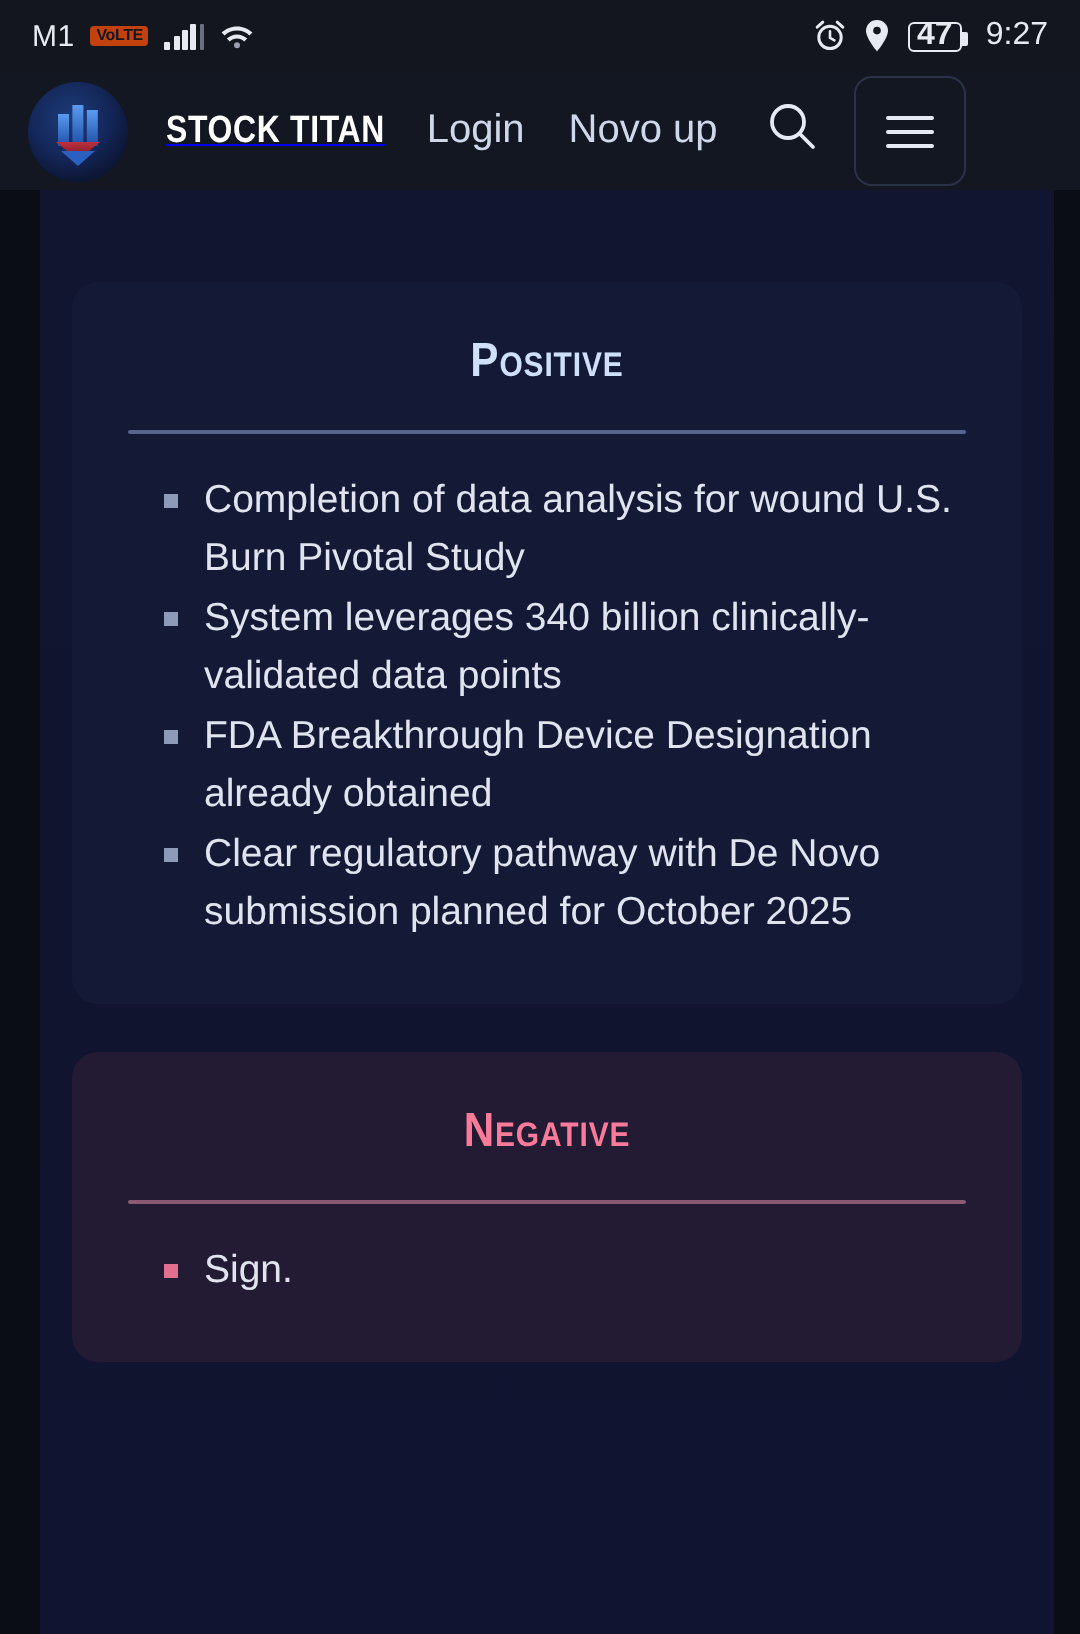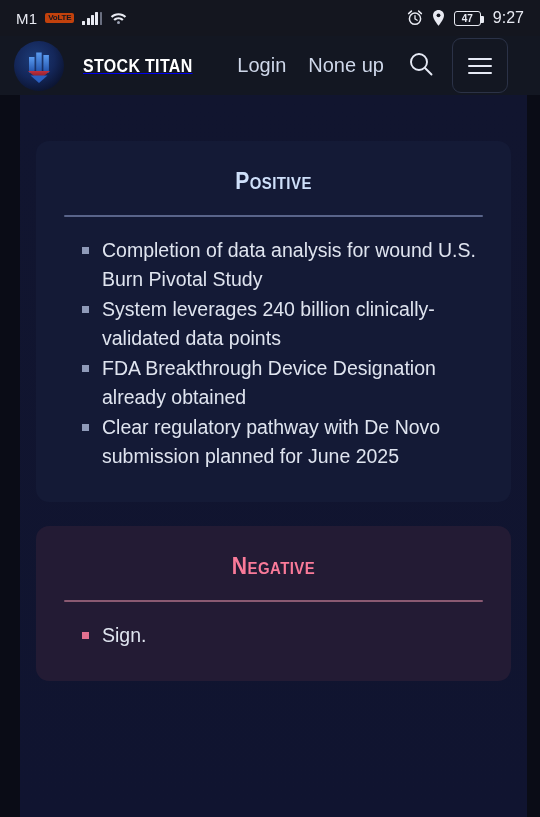--- a/index.html
+++ b/index.html
@@ -34,21 +34,21 @@
   .bars i:nth-child(1){ height:4px; }
   .bars i:nth-child(2){ height:7px; }
   .bars i:nth-child(3){ height:10px; }
   .bars i:nth-child(4){ height:13px; }
   .bars i:nth-child(5){ height:13px; background:#6a6f80; }
   .icn{ display:inline-flex; align-items:center; }
   .battery{
     border:1.6px solid #e8eaf2; border-radius:3px;
     height:15px; min-width:27px;
     display:flex; align-items:center; justify-content:center;
-    font-size:10px; font-weight:bold; color:#e8eaf2;
+    font-size:16px; font-weight:bold; color:#e8eaf2;
     position:relative; padding:0 2px;
   }
   .battery:after{
     content:""; position:absolute; right:-4px; top:4px;
     width:2.5px; height:7px; background:#e8eaf2; border-radius:0 1px 1px 0;
   }
   .clock{ font-size:16px; color:#e8eaf2; margin-left:3px; }
 
   
   .navbar{
@@ -69,21 +69,21 @@
     box-shadow:0 0 0 1px #1a2murky;
   }
   .logo svg{ display:block; }
   .brandname{
     color:#ffffff; font-size:19px; font-weight:bold;
     letter-spacing:.4px;
     transform:scaleX(.84);
     transform-origin:left center;
     white-space:nowrap;
   }
-  .navlinks{ display:flex; gap:22px; margin-left:24px; }
+  .navlinks{ display:flex; gap:22px; }
   .navlink{
     color:#cfd8ea; font-size:20px; white-space:nowrap;
     text-decoration:none;
   }
   .search-btn{
     margin-left:20px; width:34px; height:34px;
     display:flex; align-items:center; justify-content:center;
     cursor:pointer;
   }
   .hamburger{
@@ -236,21 +236,21 @@
         <rect x="22.2" y="11.5" width="5.5" height="20.5" fill="url(#bl)"></rect>
         <rect x="29.4" y="14" width="5.5" height="18" fill="url(#bl)"></rect>
         <path d="M14 30h22l-11 9z" fill="url(#rd)"></path>
         <path d="M16.5 34.5h17L25 42z" fill="#2b5fc0"></path>
       </svg>
     </span>
     <span class="brandname">STOCK TITAN</span>
   </a>
   <div class="navlinks">
     <a class="navlink" href="#">Login</a>
-    <a class="navlink" href="#">None up</a>
+    <a class="navlink" href="#">Novo up</a>
   </div>
   <div class="search-btn">
     <span>
       <svg width="28" height="28" viewBox="0 0 28 28">
         <circle cx="12" cy="12" r="8" fill="none" stroke="#e6eaf5" stroke-width="1.9"></circle>
         <path d="M18 18l6.5 6.5" stroke="#e6eaf5" stroke-width="1.9" stroke-linecap="round"></path>
       </svg>
     </span>
   </div>
   <div class="hamburger">
@@ -261,23 +261,23 @@
 </div>
 
 <div class="page">
   <div class="container">
 
     <div class="card positive">
       <div class="card-title">Positive</div>
       <div class="divider"></div>
       <ul class="bullets">
         <li>Completion of data analysis for wound U.S. Burn Pivotal Study</li>
-        <li>System leverages 240 billion clinically-validated data points</li>
+        <li>System leverages 340 billion clinically-validated data points</li>
         <li>FDA Breakthrough Device Designation already obtained</li>
-        <li>Clear regulatory pathway with De Novo submission planned for June 2025</li>
+        <li>Clear regulatory pathway with De Novo submission planned for October 2025</li>
       </ul>
     </div>
 
     <div class="card negative">
       <div class="card-title">Negative</div>
       <div class="divider"></div>
       <ul class="bullets">
         <li>Sign.</li>
       </ul>
     </div>

